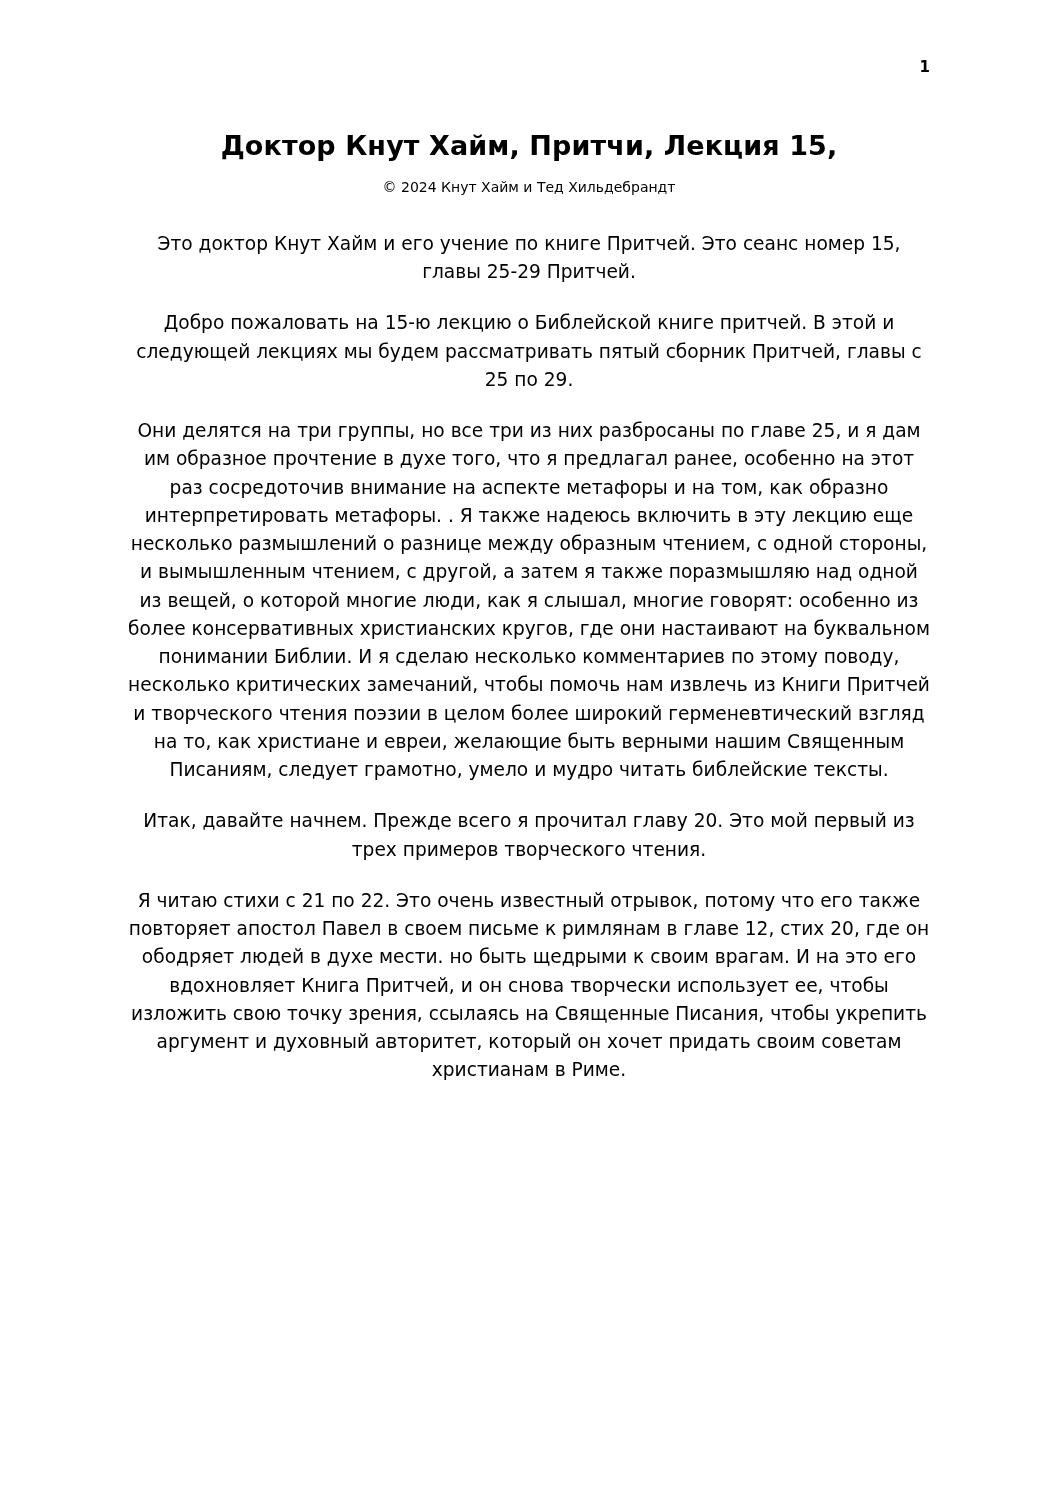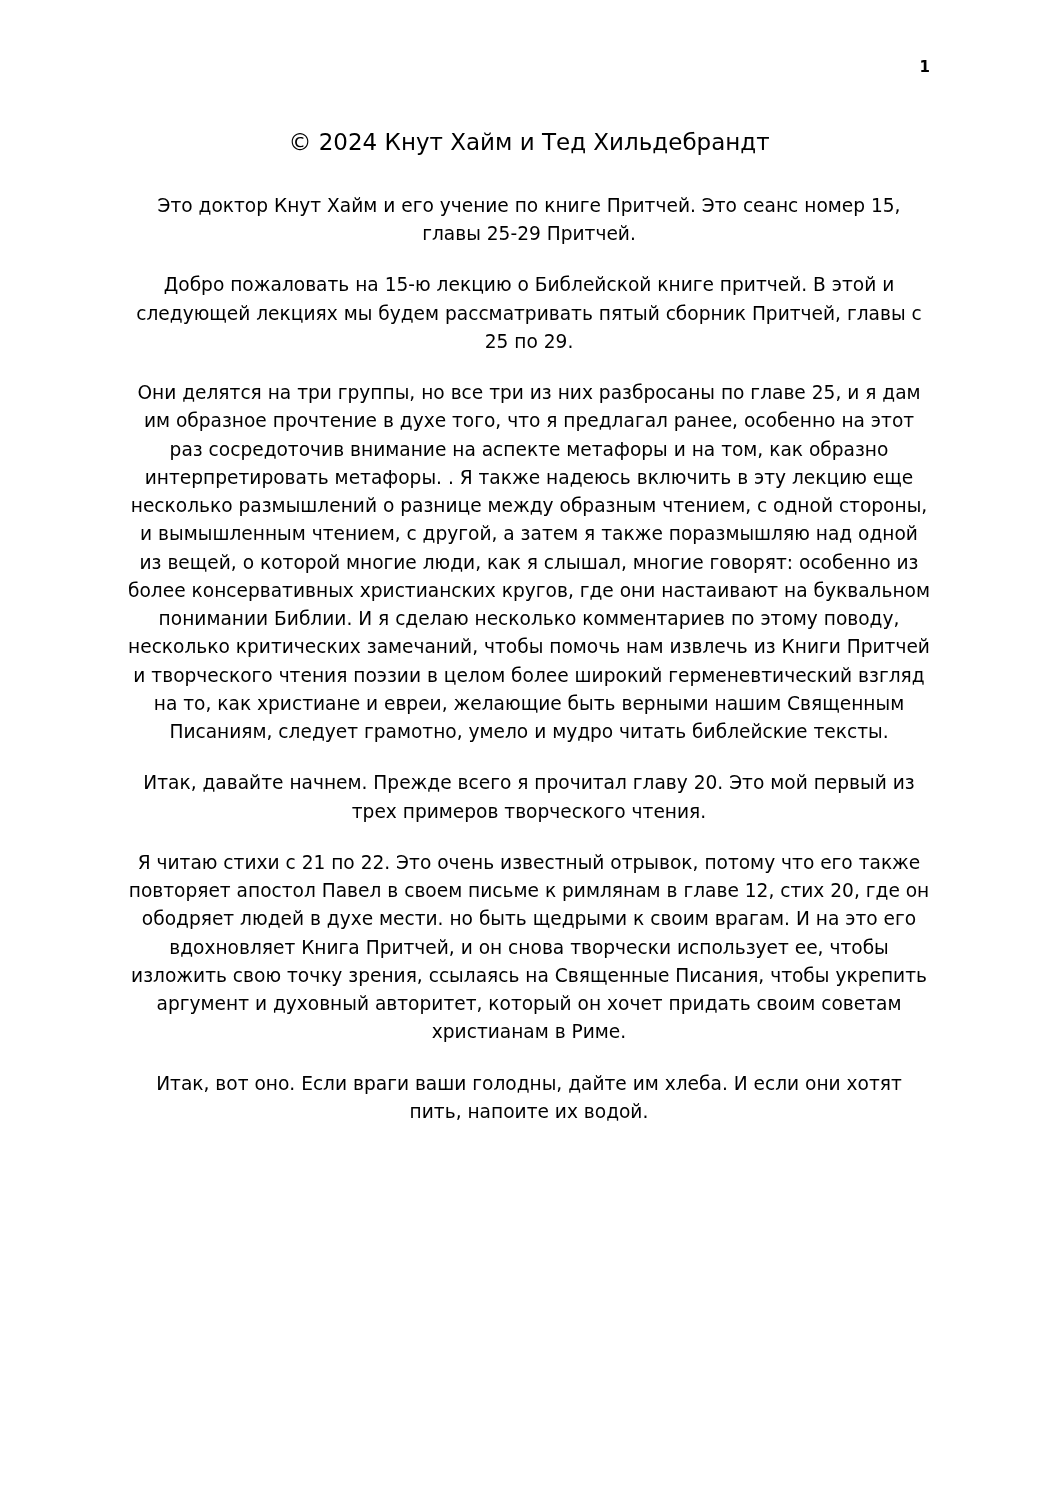--- a/index.html
+++ b/index.html
@@ -35,21 +35,21 @@
     font-weight: bold;
     text-align: center;
     line-height: 1.32;
     letter-spacing: 0.1px;
   }
   .doc-title .line2 {
     display: block;
   }
   .doc-copyright {
     margin: 14px 0 0 0;
-    font-size: 23px;
+    font-size: 14px;
     text-align: center;
     line-height: 1.3;
     font-weight: normal;
   }
   .body-copy {
     margin-top: 34px;
   }
   .body-copy p {
     margin: 0 0 23px 0;
     font-size: 18.6px;
@@ -61,26 +61,26 @@
   }
 </style>
 </head>
 <body>
 
 <div class="page">
 
   <div class="page-number">1</div>
 
   <h1 class="doc-title">
+    <span class="line1">Доктор Кнут Хайм, Притчи, Лекция 15,</span>
   </h1>
 
   <div class="doc-copyright">© 2024 Кнут Хайм и Тед Хильдебрандт</div>
 
   <div class="body-copy">
     <p>Это доктор Кнут Хайм и его учение по книге Притчей. Это сеанс номер 15, главы 25-29 Притчей.</p>
     <p>Добро пожаловать на 15-ю лекцию о Библейской книге притчей. В этой и следующей лекциях мы будем рассматривать пятый сборник Притчей, главы с 25 по 29.</p>
     <p>Они делятся на три группы, но все три из них разбросаны по главе 25, и я дам им образное прочтение в духе того, что я предлагал ранее, особенно на этот раз сосредоточив внимание на аспекте метафоры и на том, как образно интерпретировать метафоры. . Я также надеюсь включить в эту лекцию еще несколько размышлений о разнице между образным чтением, с одной стороны, и вымышленным чтением, с другой, а затем я также поразмышляю над одной из вещей, о которой многие люди, как я слышал, многие говорят: особенно из более консервативных христианских кругов, где они настаивают на буквальном понимании Библии. И я сделаю несколько комментариев по этому поводу, несколько критических замечаний, чтобы помочь нам извлечь из Книги Притчей и творческого чтения поэзии в целом более широкий герменевтический взгляд на то, как христиане и евреи, желающие быть верными нашим Священным Писаниям, следует грамотно, умело и мудро читать библейские тексты.</p>
     <p>Итак, давайте начнем. Прежде всего я прочитал главу 20. Это мой первый из трех примеров творческого чтения.</p>
     <p>Я читаю стихи с 21 по 22. Это очень известный отрывок, потому что его также повторяет апостол Павел в своем письме к римлянам в главе 12, стих 20, где он ободряет людей в духе мести. но быть щедрыми к своим врагам. И на это его вдохновляет Книга Притчей, и он снова творчески использует ее, чтобы изложить свою точку зрения, ссылаясь на Священные Писания, чтобы укрепить аргумент и духовный авторитет, который он хочет придать своим советам христианам в Риме.</p>
-    <p>Итак, вот оно. Если враги ваши голодны, дайте им хлеба. И если они хотят пить, напоите их водой.</p>
   </div>
 
 </div>
 
 </body></html>

